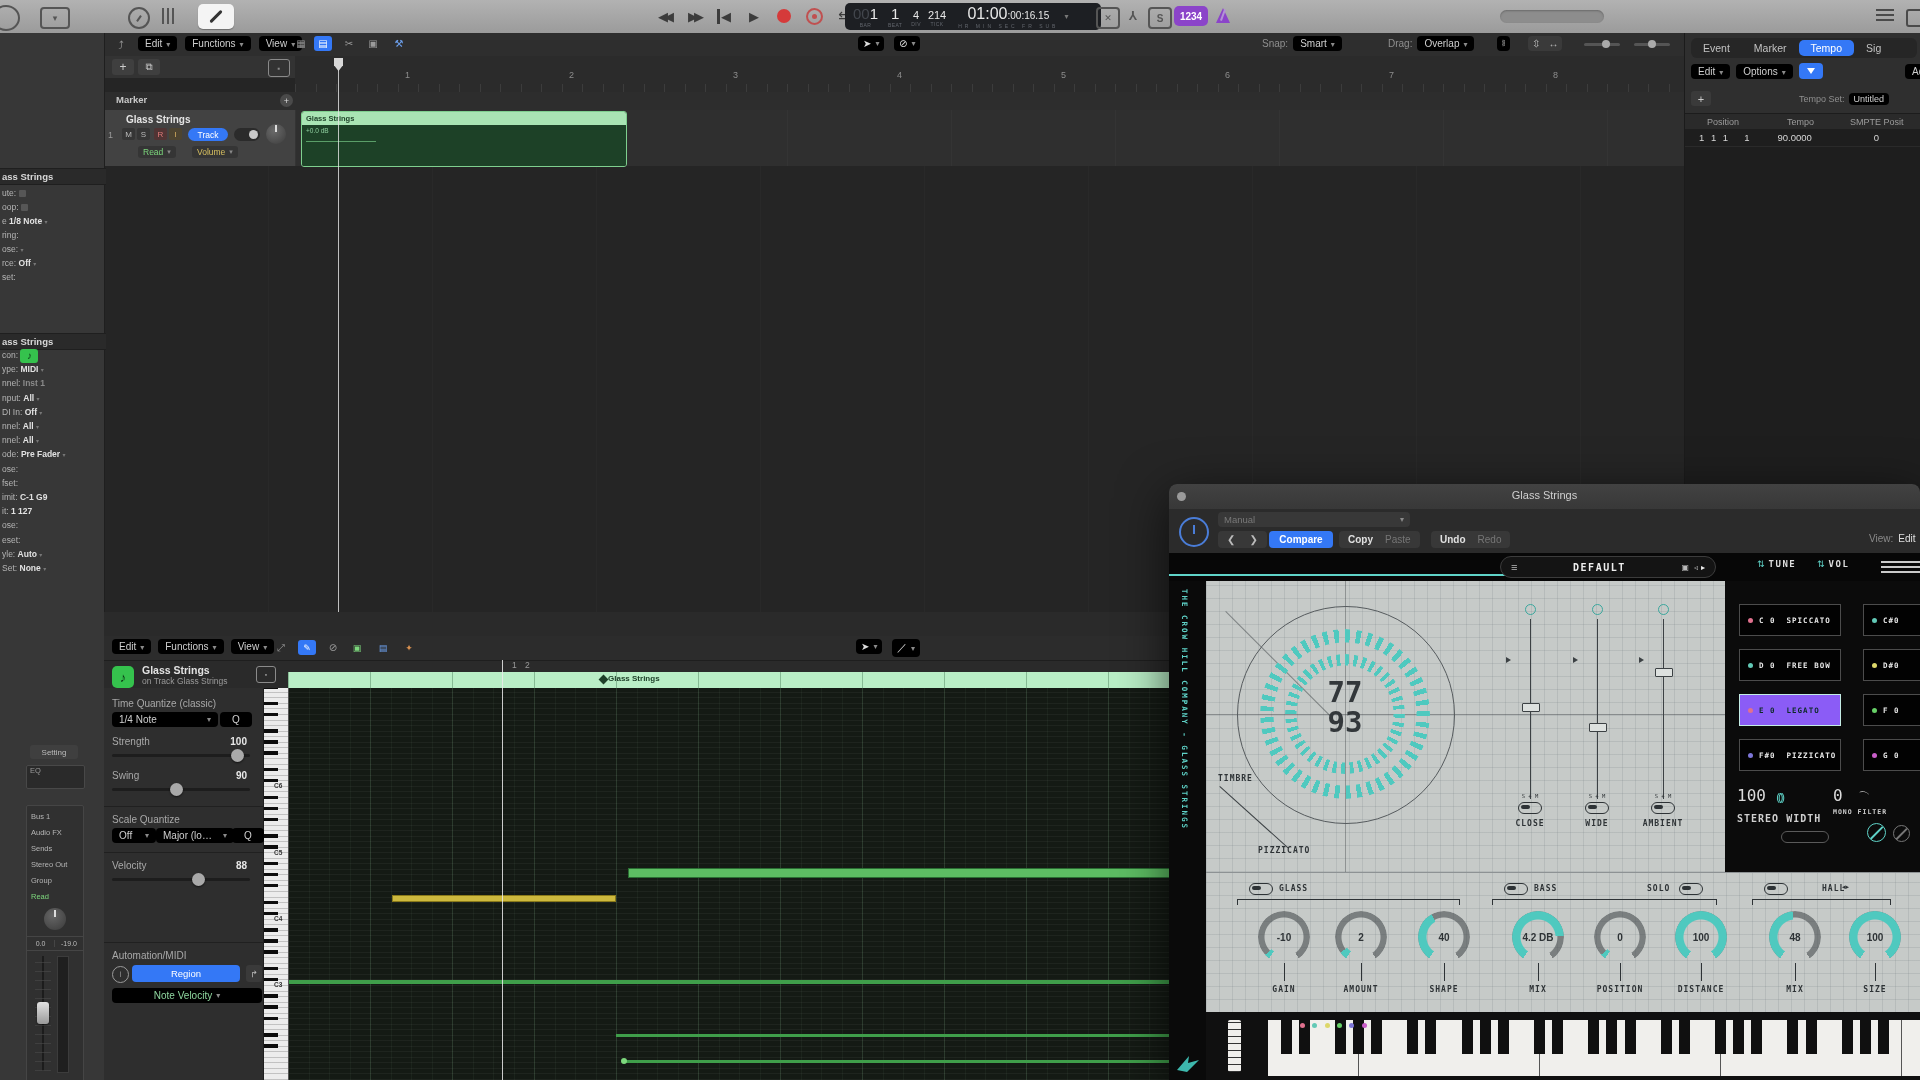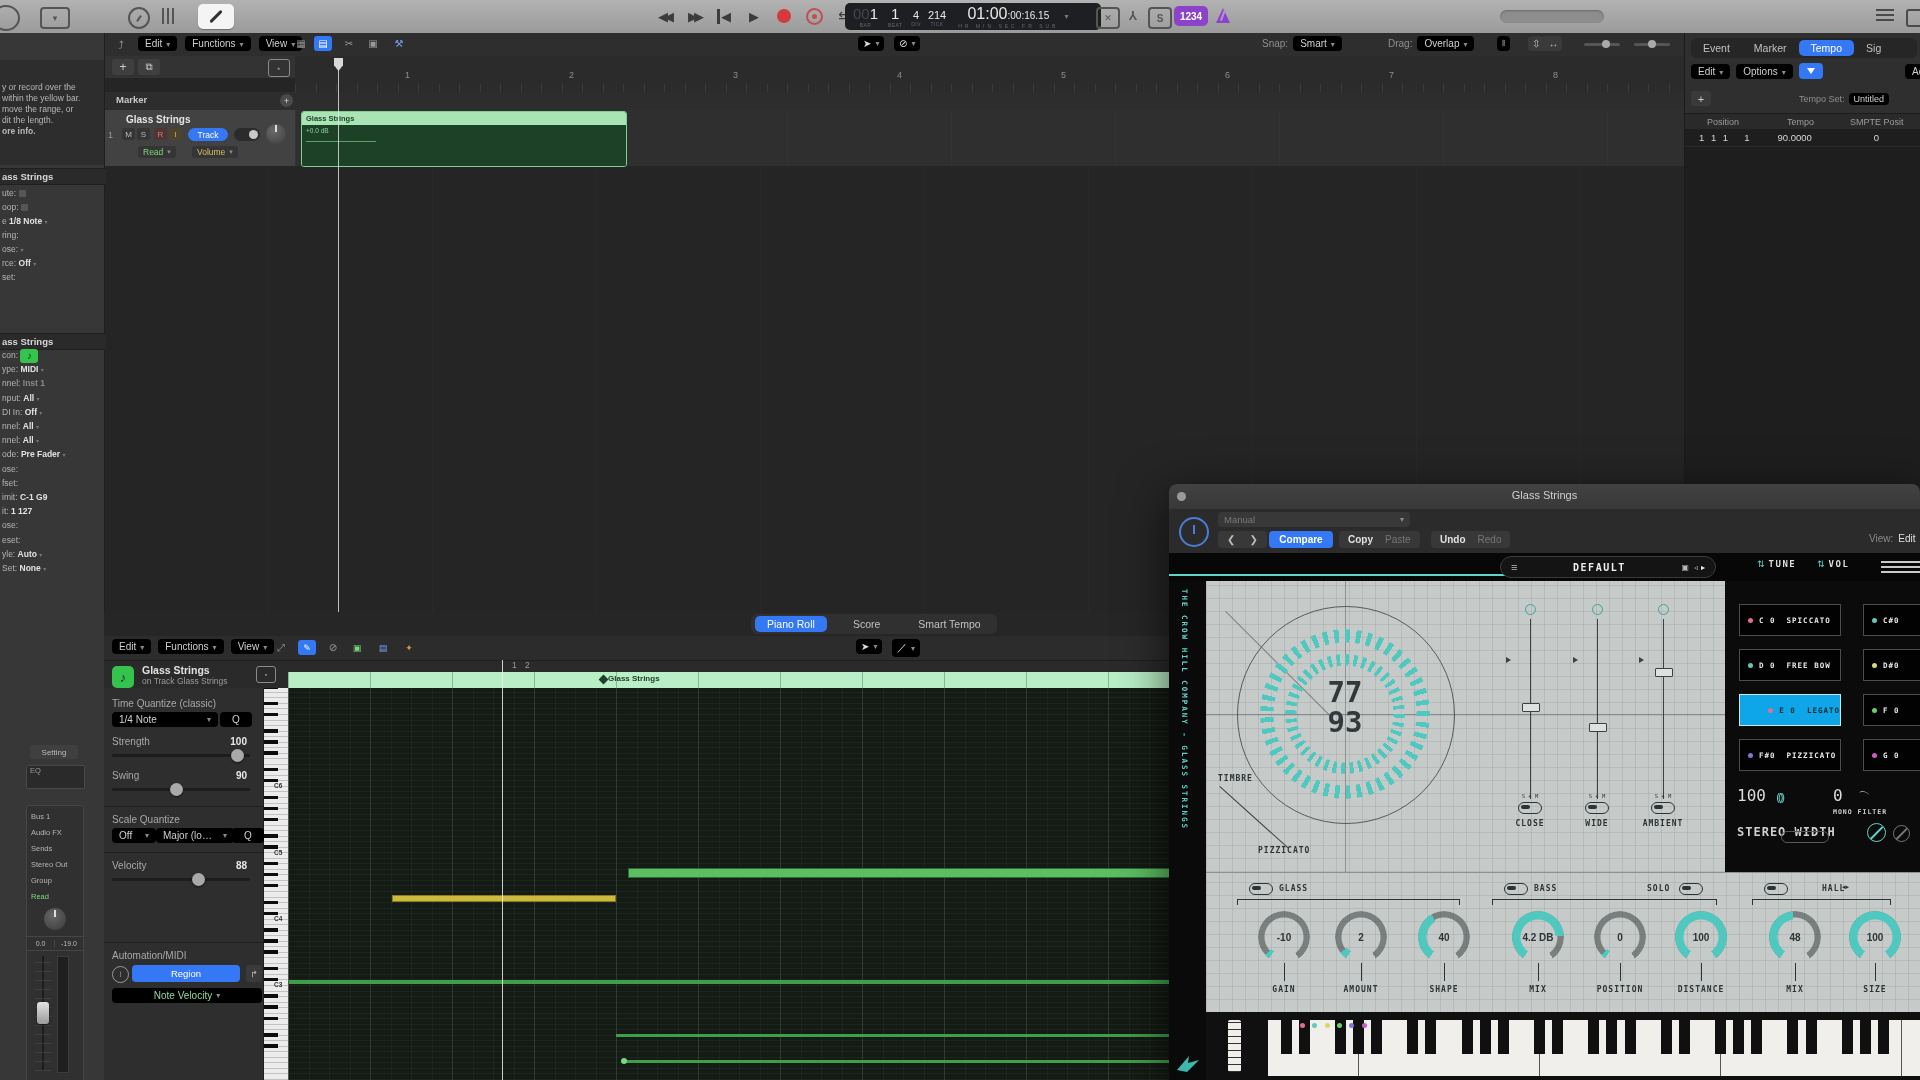--- a/index.html
+++ b/index.html
@@ -46,21 +46,21 @@
   
   #plugin{left:1169px;top:484px;width:751px;height:596px;border-radius:8px 8px 0 0;box-shadow:0 12px 50px rgba(0,0,0,.65);overflow:hidden;background:#0a0a0a;}
   .mono{font-family:"DejaVu Sans Mono","Liberation Mono",monospace;}
   .stencil{font-family:"DejaVu Sans Mono","Liberation Mono",monospace;letter-spacing:1.5px;font-weight:bold;}
   .bp{background:
       repeating-linear-gradient(0deg,rgba(110,120,125,.18) 0 1px,transparent 1px 13px),
       repeating-linear-gradient(90deg,rgba(110,120,125,.18) 0 1px,transparent 1px 13px),
       #c6cac8;}
   .ring{border-radius:50%;}
   .art-cell{position:absolute;height:30px;border:1px solid #4c4c4c;background:#020202;display:flex;align-items:center;color:#e6e6e6;}
-  .art-cell.sel{background:#0ea5e9;color:#0c2b27;border-color:#c4ece5;justify-content:flex-end;}
+  .art-cell.sel{background:#8b5cf6;color:#0c2b27;border-color:#c4ece5;}
   .dot{display:inline-block;width:5px;height:5px;border-radius:50%;margin:0 6px 0 8px;}
   .fader-line{position:absolute;width:1px;background:#3c4144;}
   .fader-handle{position:absolute;width:16px;height:7px;background:#dde1df;border:1px solid #3c4144;border-radius:1px;}
   .knob-val{position:absolute;color:#2e3336;font-size:10px;text-align:center;font-weight:bold;}
   .knob-lab{position:absolute;color:#2e3336;font-size:8px;letter-spacing:1px;text-align:center;font-family:"DejaVu Sans Mono",monospace;font-weight:bold;}
   .toggle-oval{position:absolute;width:22px;height:10px;border:1.5px solid #2e3336;border-radius:6px;}
   .toggle-oval i{position:absolute;left:2px;top:1.5px;width:9px;height:4px;background:#2e3336;border-radius:3px;}
   .wkey{position:absolute;top:1016px;height:64px;background:#f0efec;border-right:1px solid #555;}
   .bkey{position:absolute;top:1016px;height:38px;width:11px;background:#101010;z-index:3;}
   .tealtxt{color:#5fd3c8;}
@@ -257,29 +257,20 @@
         <i style="position:absolute;left:4px;top:16px;width:70px;height:1px;background:#5a9e68;"></i>
       </div>
     </div>
 
     <div class="abs" style="left:230px;top:2px;width:9px;height:13px;background:#d8d8d8;clip-path:polygon(0 0,100% 0,100% 55%,50% 100%,0 55%);"></div>
     <div class="abs" style="left:234px;top:14px;width:1px;height:542px;background:rgba(230,230,230,.8);"></div>
   </div>
 
   <div id="inspector" class="abs">
 
-    <div class="abs" style="left:0;top:27px;width:104px;height:105px;background:#2d2d2d;padding:22px 0 0 2px;box-sizing:border-box;line-height:11px;">
-      <div id="help-lines">
-          <div style="color: rgb(184, 184, 184); font-size: 8.5px; font-weight: normal;">y or record over the</div>
-          <div style="color: rgb(184, 184, 184); font-size: 8.5px; font-weight: normal;">within the yellow bar.</div>
-          <div style="color: rgb(184, 184, 184); font-size: 8.5px; font-weight: normal;">move the range, or</div>
-          <div style="color: rgb(184, 184, 184); font-size: 8.5px; font-weight: normal;">dit the length.</div>
-          <div style="color: rgb(184, 184, 184); font-size: 8.5px; font-weight: bold;">ore info.</div>
-        </div>
-    </div>
     <div class="abs insp-head" style="left:0;top:135px;width:104px;">ass Strings</div>
     <div id="region-rows" class="abs" style="left:0;top:152px;width:104px;height:130px;">
         <div class="insp-row" style="top: 2px; left: 2px;"><span>ute:</span> <span class="cbx"></span></div>
         <div class="insp-row" style="top: 16px; left: 2px;"><span>oop:</span> <span class="cbx"></span></div>
         <div class="insp-row" style="top: 30px; left: 2px;"><span>e</span> <b style="color:#e2e2e2">1/8 Note</b> <span style="color:#777;font-size:6px;">▾</span></div>
         <div class="insp-row" style="top: 44px; left: 2px;"><span>ring:</span> <b style="color:#e2e2e2"></b></div>
         <div class="insp-row" style="top: 58px; left: 2px;"><span>ose:</span> <b style="color:#e2e2e2"></b> <span style="color:#777;font-size:6px;">▾</span></div>
         <div class="insp-row" style="top: 72px; left: 2px;"><span>rce:</span> <b style="color:#e2e2e2">Off</b> <span style="color:#777;font-size:6px;">▾</span></div>
         <div class="insp-row" style="top: 86px; left: 2px;"><span>set:</span> <b style="color:#e2e2e2"></b></div>
       </div>
@@ -364,27 +355,20 @@
         <span style="margin-left:14px;letter-spacing:2px;">1 1 1</span>
         <span style="margin-left:14px;">1</span>
         <span style="margin-left:28px;">90.0000</span>
         <span style="margin-left:62px;">0</span>
       </div>
     </div>
   </div>
 
   <div id="editor" class="abs">
 
-    <div class="abs" style="left:0;top:0;width:1816px;height:24px;background:#262626;border-bottom:1px solid #1b1b1b;">
-      <div class="abs flex" style="left:647px;top:2px;height:20px;background:#303030;border-radius:6px;padding:0 4px;gap:14px;">
-        <span class="tab active">Piano Roll</span>
-        <span class="tab">Score</span>
-        <span class="tab">Smart Tempo</span>
-      </div>
-    </div>
     <div class="abs" style="left:0;top:24px;width:1816px;height:24px;background:#2c2c2c;border-bottom:1px solid #1e1e1e;">
       <div class="abs flex" style="left:8px;top:3px;gap:7px;">
         <span class="pill"><span>Edit</span><span class="chev">▾</span></span>
         <span class="pill"><span>Functions</span><span class="chev">▾</span></span>
         <span class="pill"><span>View</span><span class="chev">▾</span></span>
       </div>
       <div class="abs ctr" style="left:168px;top:4px;width:18px;height:15px;color:#9a9a9a;font-size:10px;">⤢</div>
       <div class="abs icon-sq ctr bluebtn" style="left:194px;top:4px;font-size:9px;">✎</div>
       <div class="abs ctr" style="left:220px;top:4px;width:18px;height:15px;color:#9a9a9a;font-size:10px;">⊘</div>
       <div class="abs icon-sq ctr" style="left:244px;top:4px;color:#7dd87d;font-size:9px;">▣</div>
@@ -664,21 +648,21 @@
             <span class="stencil" style="font-size:7.5px;letter-spacing:1px;">F 0</span>
           </div>
           <div class="art-cell" style="left: 138px; top: 158px; width: 70px;">
             <span class="dot" style="background:#c95ec9"></span>
             <span class="stencil" style="font-size:7.5px;letter-spacing:1px;">G 0</span>
           </div>
         </div>
       <div class="abs" style="left:12px;top:205px;">
         <span class="mono" style="color:#dcdcdc;font-size:16px;">100</span>
         <span class="tealtxt" style="font-size:11px;letter-spacing:-2px;margin-left:6px;">(())</span>
-        <div class="stencil" style="color:#cfcfcf;font-size:12px;letter-spacing:1px;margin-top:20px;">STEREO WIDTH</div>
+        <div class="stencil" style="color:#cfcfcf;font-size:10px;letter-spacing:1px;margin-top:8px;">STEREO WIDTH</div>
       </div>
       <div class="abs" style="left:108px;top:205px;">
         <span class="mono" style="color:#dcdcdc;font-size:16px;">0</span>
         <span style="color:#cfcfcf;font-size:12px;margin-left:10px;display:inline-block;transform:rotate(12deg);">⌒</span>
         <div class="stencil" style="color:#cfcfcf;font-size:6.5px;letter-spacing:1px;margin-top:2px;">MONO FILTER</div>
       </div>
       <div class="abs" style="left:56px;top:250px;width:46px;height:10px;border:1.5px solid #5a5a5a;border-radius:6px;"></div>
       <div class="abs ring ctr" style="left:142px;top:242px;width:17px;height:17px;border:1.5px solid #5fd3c8;">
           <i style="width:22px;height:1.5px;background:#5fd3c8;transform:rotate(-45deg);display:block;"></i>
         </div>

